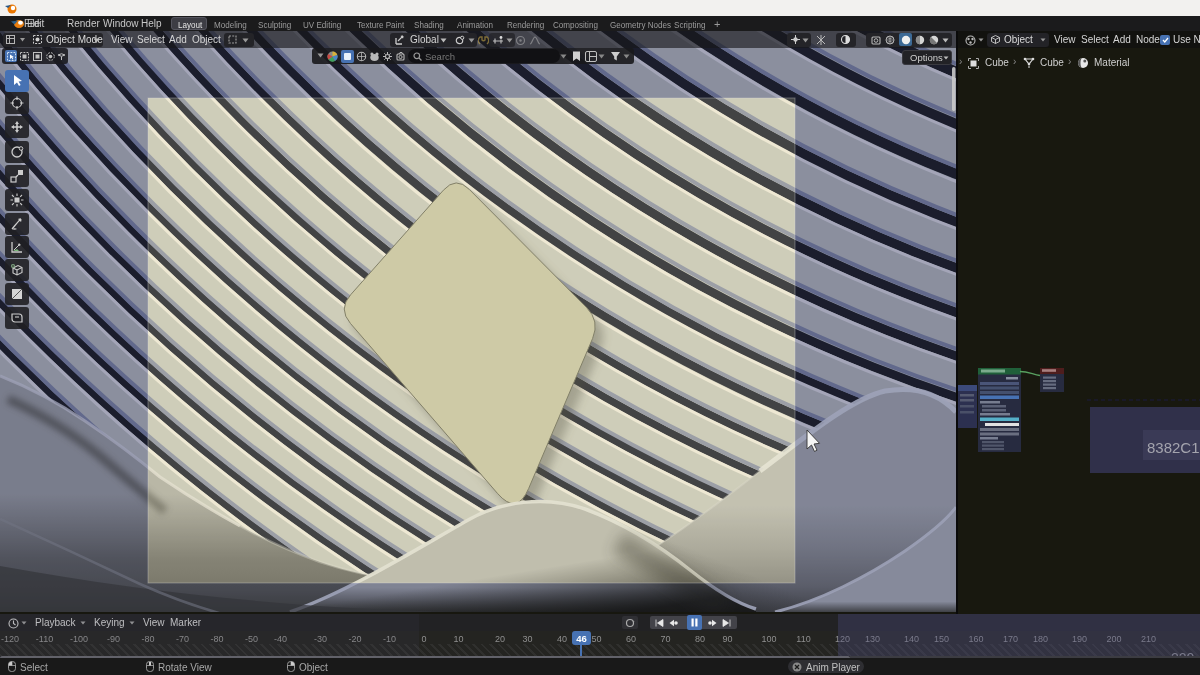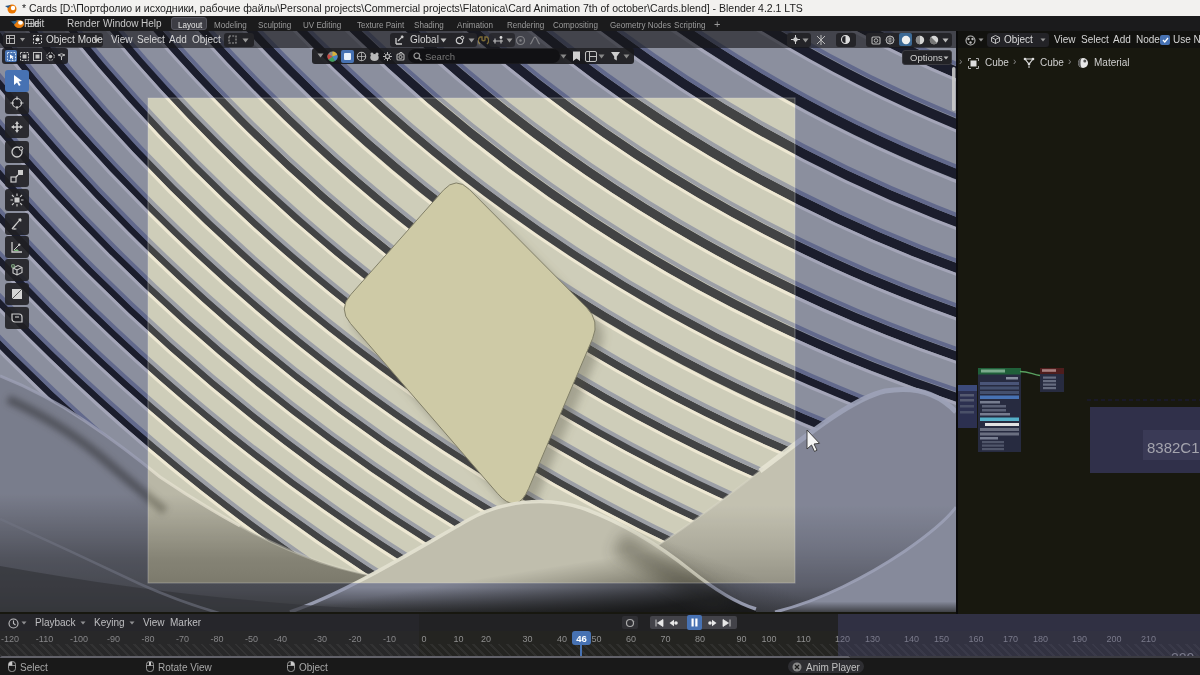--- a/index.html
+++ b/index.html
@@ -3,21 +3,20 @@
 *{margin:0;padding:0;box-sizing:border-box}
 body{width:1200px;height:675px;overflow:hidden;position:relative;background:#17170f;font-family:"Liberation Sans",sans-serif;}
 .ab{position:absolute}
 </style></head><body>
 <div class="ab" style="left:0;top:0;width:1200px;height:16px;background:#f2f1ef">
 <svg class="ab" style="left:5px;top:2px" width="12" height="12" viewBox="0 0 12 12">
       <circle cx="7" cy="7" r="4.5" fill="#ea7600"></circle>
       <circle cx="8" cy="6" r="2.2" fill="#fff"></circle>
       <path d="M0,4 L6,3 L3,6 Z" fill="#265787"></path>
     </svg>
-<div class="ab" style="left:22px;top:2px;font-size:10.5px;color:#1c1c1c;white-space:nowrap">* Cards [D:\Портфолио и исходники, рабочие файлы\Personal projects\Commercial projects\Flatonica\Card Animation 7th of october\Cards.blend] - Blender 4.2.1 LTS</div>
 </div>
 <div class="ab" style="left:0;top:16px;width:1200px;height:15px;background:#1b1b1c">
 <svg class="ab" style="left:11px;top:2px" width="14" height="11" viewBox="0 0 14 11">
       <ellipse cx="8" cy="6" rx="5" ry="4" fill="#e87d0d"></ellipse>
       <ellipse cx="9.5" cy="4.8" rx="2.4" ry="2" fill="#fff"></ellipse>
       <path d="M0,3.5 L7,2.5 L3.5,6.5 Z" fill="#2b5f8a"></path>
     </svg>
 <div style="position:absolute;left:24px;top:2px;font-size:10px;color:#c8c8c8;white-space:nowrap">File</div>
     <div style="position:absolute;left:27px;top:2px;font-size:10px;color:#c8c8c8;white-space:nowrap">Edit</div>
     <div style="position:absolute;left:67px;top:2px;font-size:10px;color:#c8c8c8;white-space:nowrap">Render</div>
@@ -595,28 +594,28 @@
       <div class="ab" style="left:136.0px;top:3px;width:24px;text-align:center;font-size:9px;color:#8f8f8f">-80</div>
       <div class="ab" style="left:170.5px;top:3px;width:24px;text-align:center;font-size:9px;color:#8f8f8f">-70</div>
       <div class="ab" style="left:205.0px;top:3px;width:24px;text-align:center;font-size:9px;color:#8f8f8f">-80</div>
       <div class="ab" style="left:239.5px;top:3px;width:24px;text-align:center;font-size:9px;color:#8f8f8f">-50</div>
       <div class="ab" style="left:274.0px;top:3px;width:24px;text-align:left;font-size:9px;color:#8f8f8f">-40</div>
       <div class="ab" style="left:308.5px;top:3px;width:24px;text-align:center;font-size:9px;color:#8f8f8f">-30</div>
       <div class="ab" style="left:343.0px;top:3px;width:24px;text-align:center;font-size:9px;color:#8f8f8f">-20</div>
       <div class="ab" style="left:377.5px;top:3px;width:24px;text-align:center;font-size:9px;color:#8f8f8f">-10</div>
       <div class="ab" style="left:412.0px;top:3px;width:24px;text-align:center;font-size:9px;color:#8f8f8f">0</div>
       <div class="ab" style="left:446.5px;top:3px;width:24px;text-align:center;font-size:9px;color:#8f8f8f">10</div>
-      <div class="ab" style="left:481.0px;top:3px;width:24px;text-align:left;font-size:9px;color:#8f8f8f">20</div>
+      <div class="ab" style="left:481.0px;top:3px;width:24px;text-align:right;font-size:9px;color:#8f8f8f">20</div>
       <div class="ab" style="left:515.5px;top:3px;width:24px;text-align:center;font-size:9px;color:#8f8f8f">30</div>
       <div class="ab" style="left:550.0px;top:3px;width:24px;text-align:center;font-size:9px;color:#8f8f8f">40</div>
       <div class="ab" style="left:584.5px;top:3px;width:24px;text-align:center;font-size:9px;color:#8f8f8f">50</div>
       <div class="ab" style="left:619.0px;top:3px;width:24px;text-align:center;font-size:9px;color:#8f8f8f">60</div>
       <div class="ab" style="left:653.5px;top:3px;width:24px;text-align:center;font-size:9px;color:#8f8f8f">70</div>
       <div class="ab" style="left:688.0px;top:3px;width:24px;text-align:center;font-size:9px;color:#8f8f8f">80</div>
-      <div class="ab" style="left:722.5px;top:3px;width:24px;text-align:right;font-size:9px;color:#8f8f8f">90</div>
+      <div class="ab" style="left:722.5px;top:3px;width:24px;text-align:left;font-size:9px;color:#8f8f8f">90</div>
       <div class="ab" style="left:757.0px;top:3px;width:24px;text-align:center;font-size:9px;color:#8f8f8f">100</div>
       <div class="ab" style="left:791.5px;top:3px;width:24px;text-align:center;font-size:9px;color:#8f8f8f">110</div>
       <div class="ab" style="left:826.0px;top:3px;width:24px;text-align:right;font-size:9px;color:#8f8f8f">120</div>
       <div class="ab" style="left:860.5px;top:3px;width:24px;text-align:center;font-size:9px;color:#8f8f8f">130</div>
       <div class="ab" style="left:895.0px;top:3px;width:24px;text-align:right;font-size:9px;color:#8f8f8f">140</div>
       <div class="ab" style="left:929.5px;top:3px;width:24px;text-align:center;font-size:9px;color:#8f8f8f">150</div>
       <div class="ab" style="left:964.0px;top:3px;width:24px;text-align:center;font-size:9px;color:#8f8f8f">160</div>
       <div class="ab" style="left:998.5px;top:3px;width:24px;text-align:center;font-size:9px;color:#8f8f8f">170</div>
       <div class="ab" style="left:1033.0px;top:3px;width:24px;text-align:left;font-size:9px;color:#8f8f8f">180</div>
       <div class="ab" style="left:1067.5px;top:3px;width:24px;text-align:center;font-size:9px;color:#8f8f8f">190</div>

